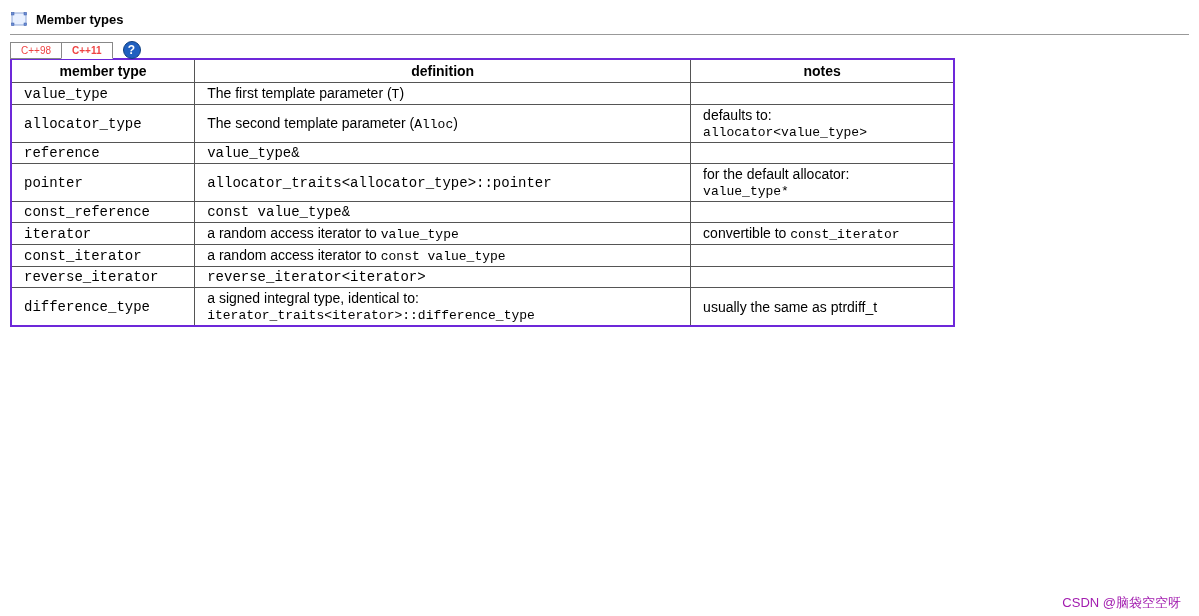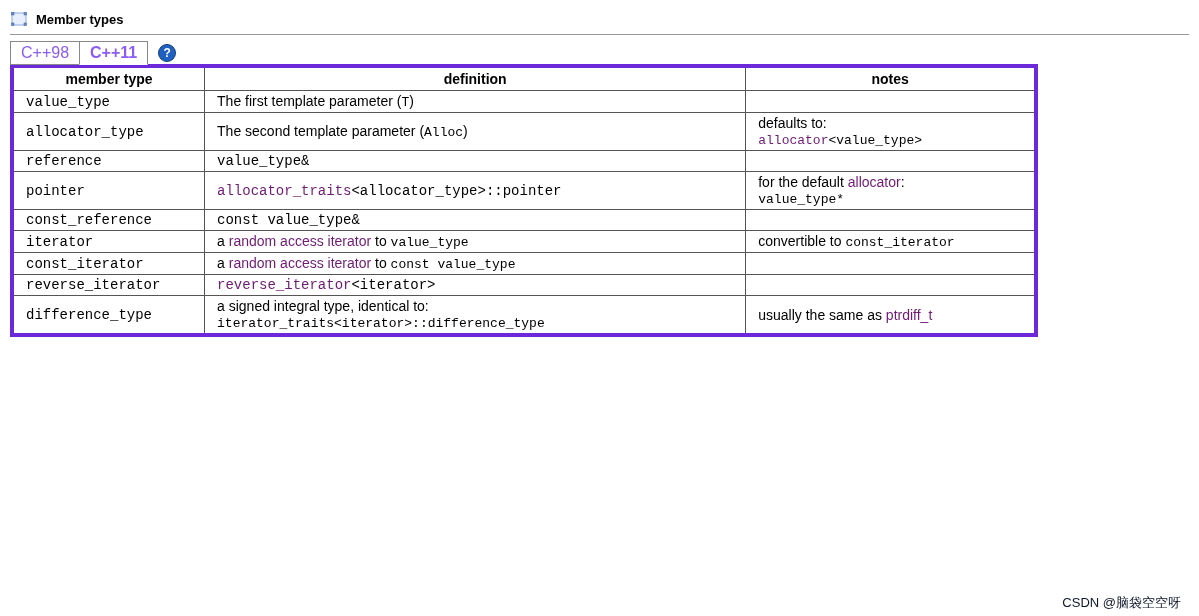--- a/index.html
+++ b/index.html
@@ -35,24 +35,24 @@
   }
   .tabs {
     display: flex;
     align-items: center;
     gap: 0;
     margin-bottom: -1px;
   }
   .tab {
     border: 1px solid #888;
     padding: 2px 10px;
-    font-size: 16px;
+    font-size: 10px;
     background: #fff;
     cursor: pointer;
-    color: #8b5cf6;
+    color: #ef4444;
     border-bottom: 1px solid #888;
     position: relative;
   }
   .tab.active {
     border-bottom: 1px solid #fff;
     z-index: 2;
     font-weight: bold;
   }
   .tab + .tab { margin-left: -1px; }
   .help-icon {
@@ -65,53 +65,53 @@
     font-size: 12px;
     display: inline-flex;
     align-items: center;
     justify-content: center;
     margin-left: 10px;
     cursor: pointer;
     border: 1px solid #104080;
   }
   table.member-types {
     border-collapse: collapse;
-    width: 1028px;
-    border: 4px solid #6d28d9;
+    width: 945px;
+    border: 2px solid #6d28d9;
   }
   table.member-types th {
     border: 1px solid #555;
     background: #fff;
     font-weight: bold;
     font-size: 14px;
     padding: 3px 6px;
     text-align: center;
   }
   table.member-types td {
     border: 1px solid #555;
     padding: 2px 12px;
     font-size: 14px;
     vertical-align: middle;
   }
   .mono {
     font-family: "Courier New", Courier, monospace;
     font-size: 13px;
   }
   a.link {
-    color: #701a75;
+    color: #000000;
     text-decoration: none;
   }
   .col-member { width: 208px; }
   .col-def { width: 625px; }
   .col-notes { width: 339px; }
   .watermark {
     position: fixed;
     right: 18px;
     bottom: 4px;
-    color: #0f172a;
+    color: #a21caf;
     font-size: 13px;
     pointer-events: none;
   }
 </style>
 </head>
 <body>
 
 <div class="section-header">
   <span class="section-icon">
     <svg width="18" height="18" viewBox="0 0 18 18">

